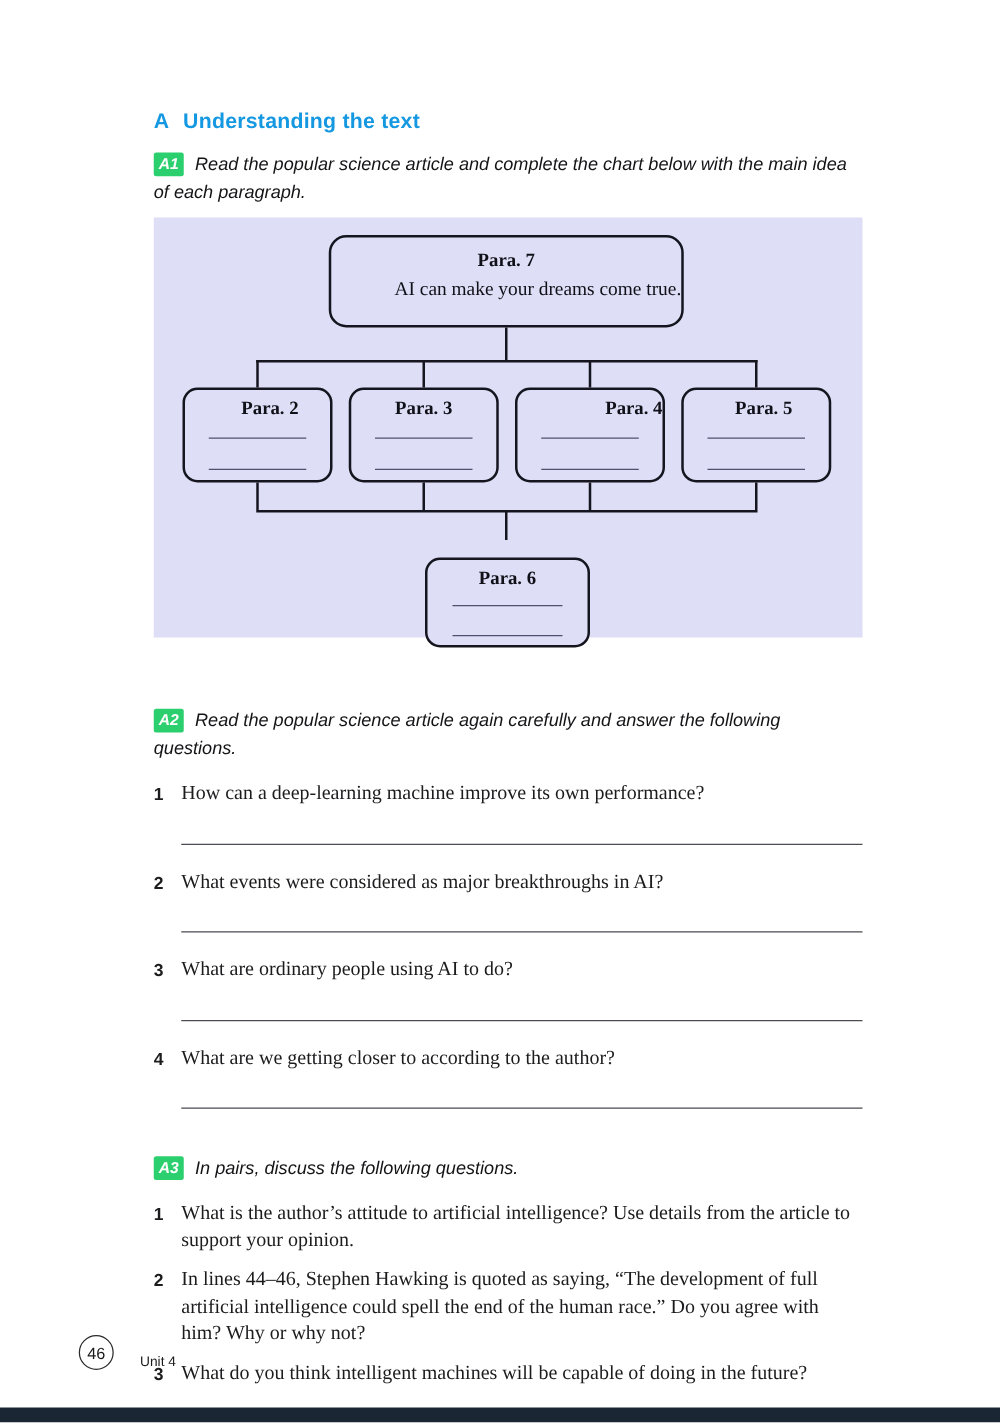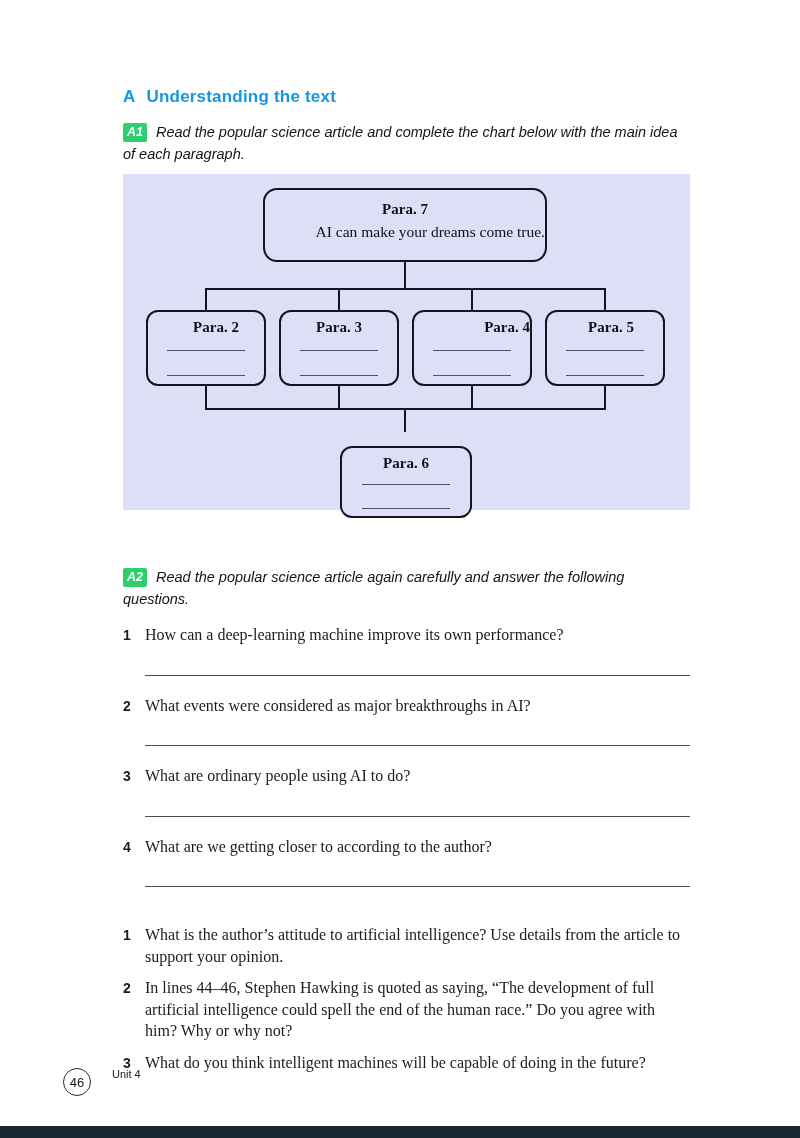--- a/index.html
+++ b/index.html
@@ -123,21 +123,21 @@
     margin-bottom:19px;
     height:1px;
     background:#4c4c52;
   }
   .a3 .q-row{margin-bottom:10px;}
   
   .footer{
     position:absolute;
     left:63px; top:1068px;
     display:flex;
-    align-items:flex-start;
+    align-items:flex-end;
   }
   .page-circle{
     width:28px;height:28px;
     border:1.5px solid #2b2b2b;
     border-radius:50%;
     display:flex;align-items:center;justify-content:center;
     font-size:13px;
     color:#1a1a1a;
   }
   .unit-label{
@@ -233,20 +233,21 @@
       <div class="answer-line"></div>
       <div class="q-row">
         <span class="q-num">4</span>
         <span class="q-text">What are we getting closer to according to the author?</span>
       </div>
       <div class="answer-line"></div>
     </div>
   </div>
 
   <div class="activity a3" style="margin-top:37px;">
+    <p class="instruction"><span class="badge">A3</span><span>In pairs, discuss the following questions.</span></p>
     <div class="questions">
       <div class="q-row">
         <span class="q-num">1</span>
         <span class="q-text">What is the author’s attitude to artificial intelligence? Use details from the article to support your opinion.</span>
       </div>
       <div class="q-row">
         <span class="q-num">2</span>
         <span class="q-text">In lines 44–46, Stephen Hawking is quoted as saying, “The development of full artificial intelligence could spell the end of the human race.” Do you agree with him? Why or why not?</span>
       </div>
       <div class="q-row">

